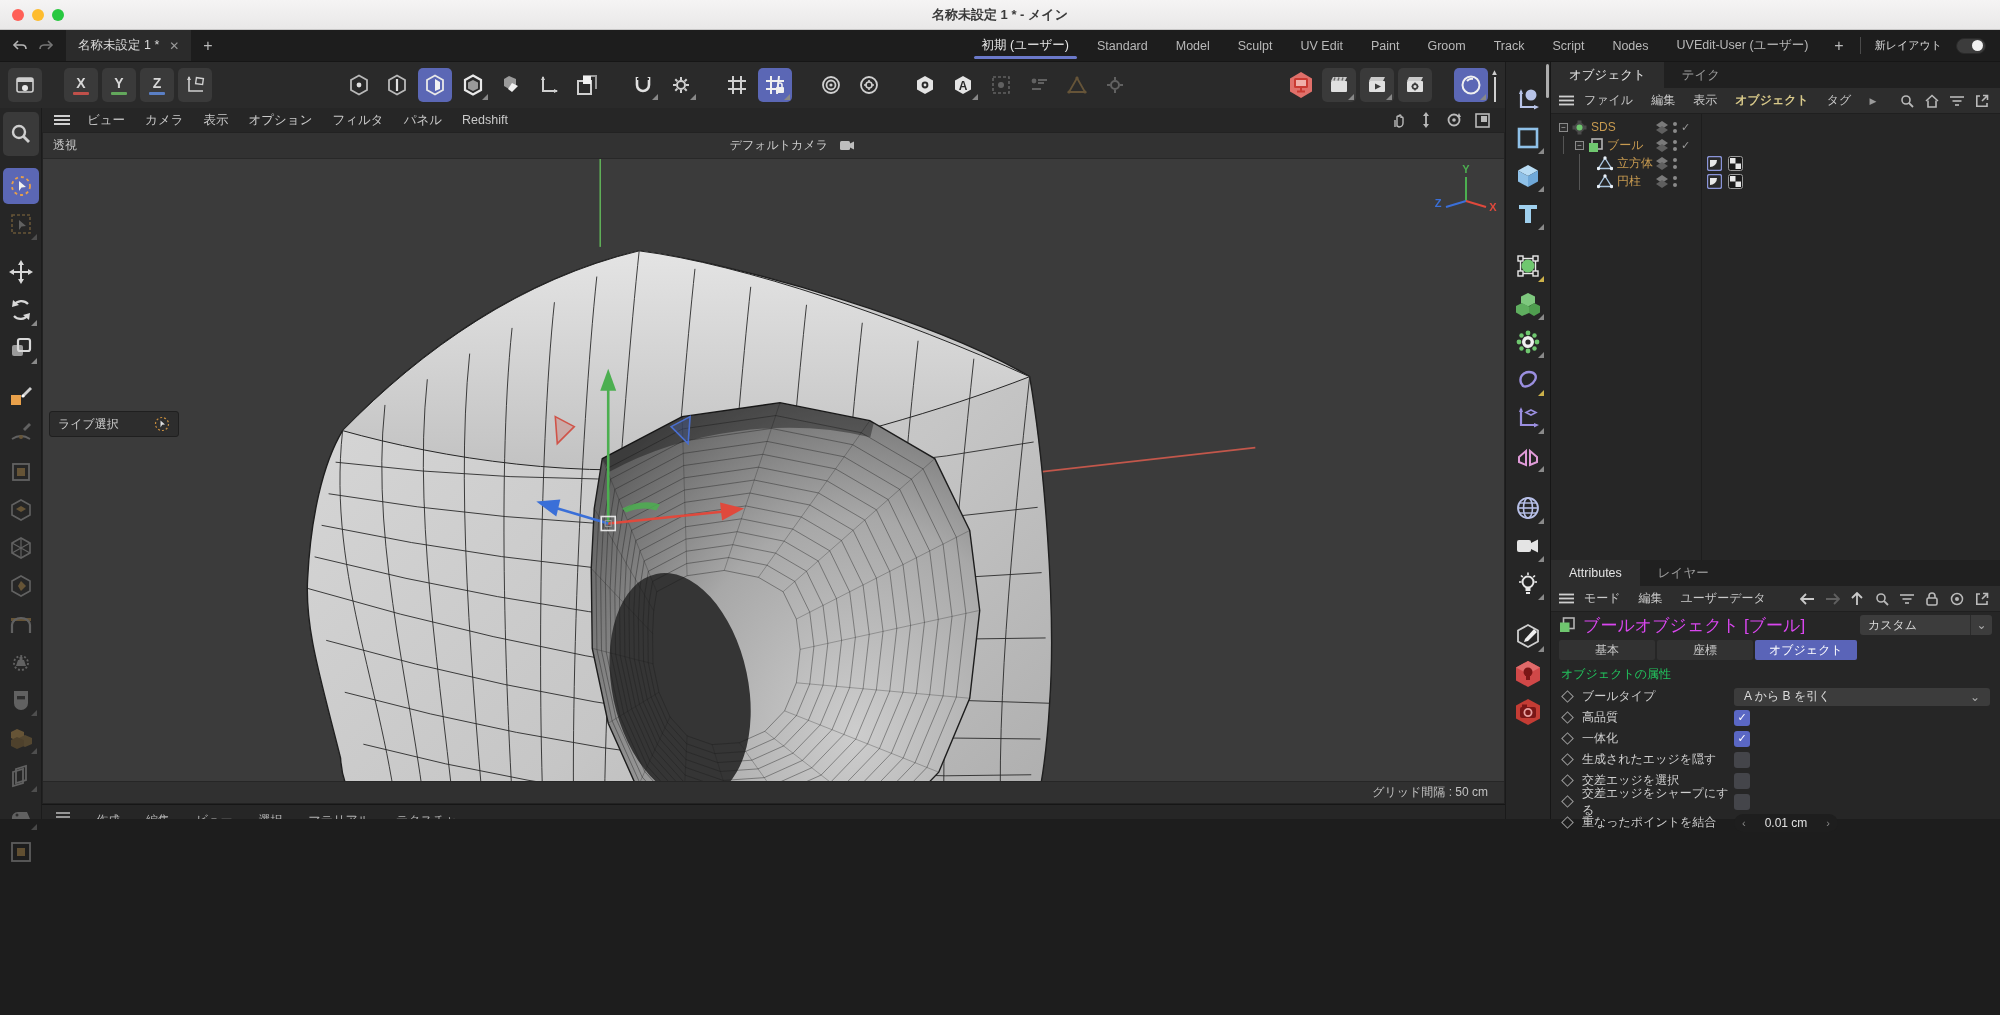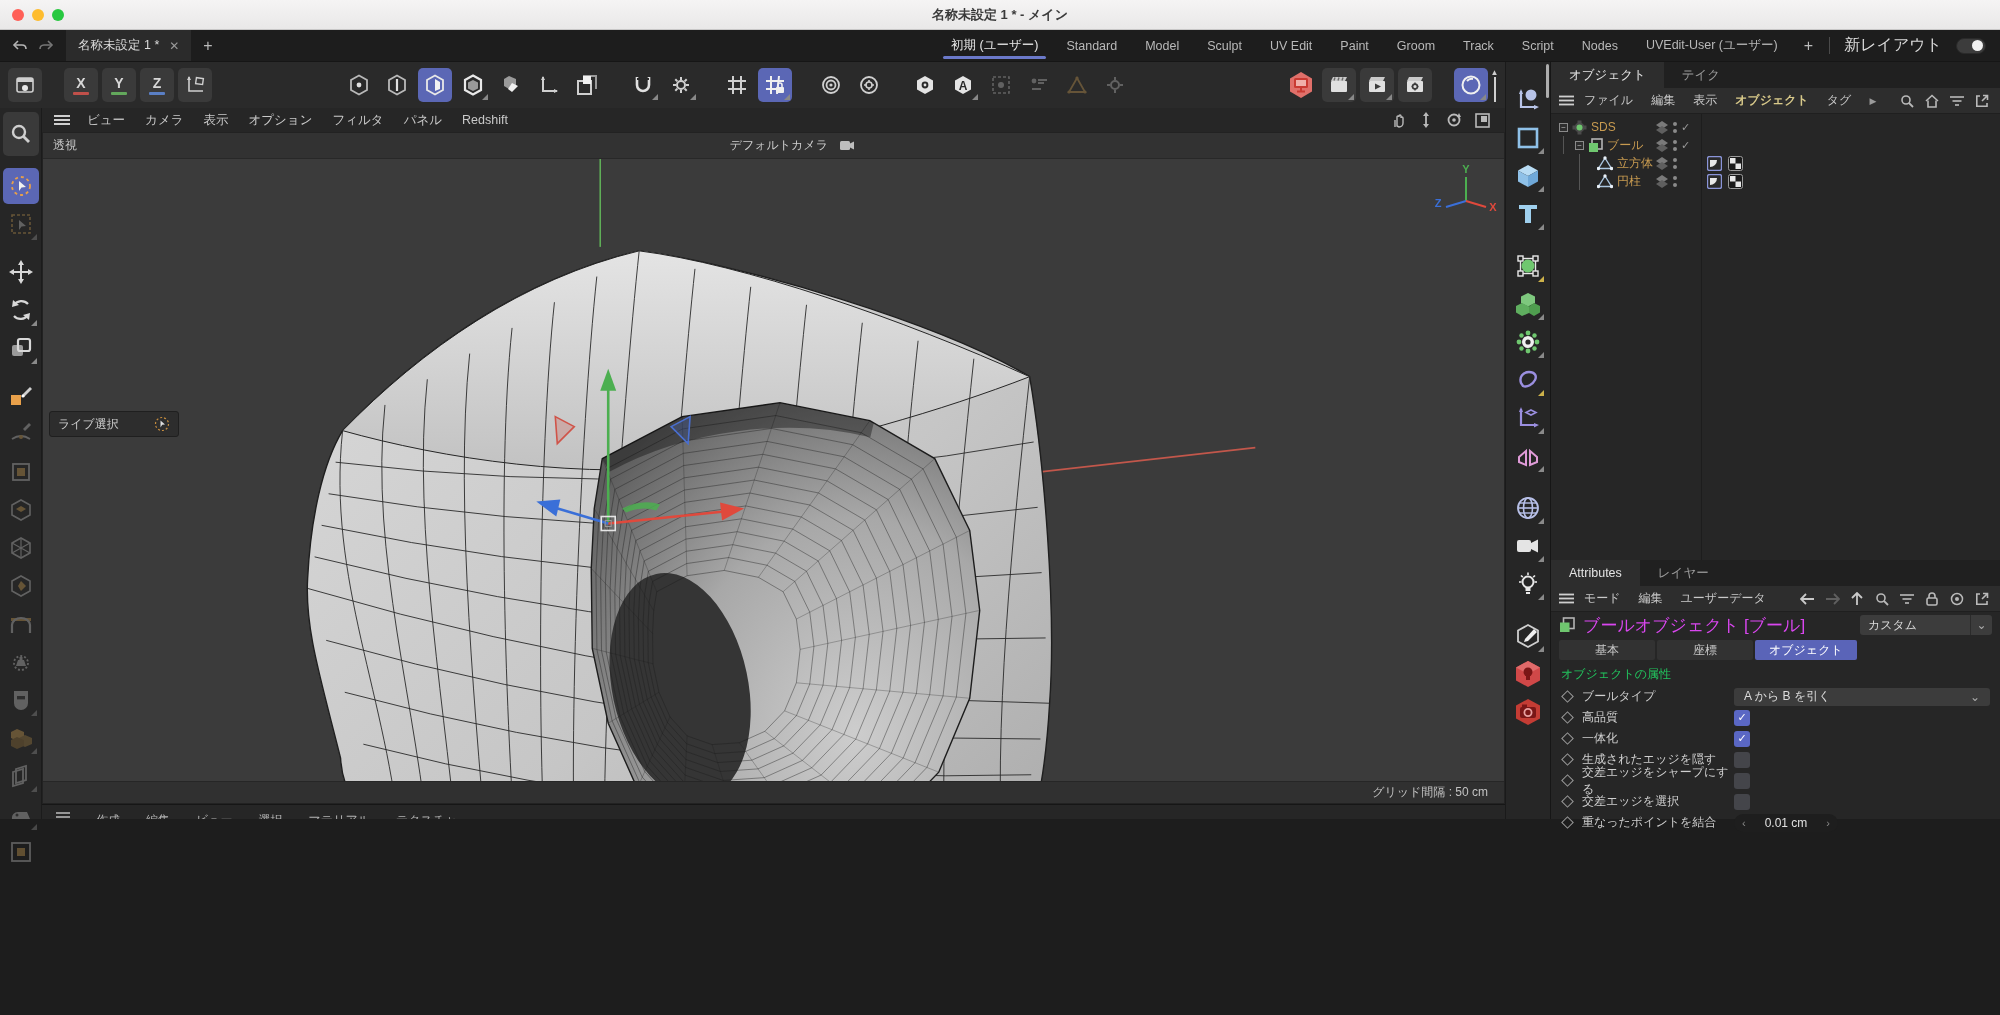--- a/index.html
+++ b/index.html
@@ -20,21 +20,21 @@
   .undoredo { display:flex; align-items:center; gap:6px; padding:0 10px; }
   .ur-btn { width:20px; height:20px; display:flex; align-items:center; justify-content:center; color:#b5b5b5; }
   .doc-tab { background:#2b2b2b; display:flex; align-items:center; gap:10px; padding:0 12px; color:#dcdcdc; font-size:12.5px; }
   .doc-close { color:#9a9a9a; font-size:12px; }
   .tab-add { display:flex; align-items:center; padding:0 12px; color:#bbb; font-size:16px; }
   .layouts { margin-left:auto; display:flex; align-items:stretch; }
   .lay-tab { display:flex; align-items:center; padding:0 14px; color:#b9b9b9; font-size:12.5px; position:relative; }
   .lay-tab.active { color:#e8e8e8; }
   .lay-tab.active::after { content:""; position:absolute; left:6px; right:6px; bottom:2px; height:3px; background:#6b79c9; border-radius:2px; }
   .lay-divider { width:1px; background:#4a4a4a; margin:7px 4px; }
-  .newlayout { display:flex; align-items:center; padding:0 10px; color:#dcdcdc; font-size:16px; }
+  .newlayout { display:flex; align-items:center; padding:0 10px; color:#dcdcdc; font-size:11px; }
   .toggle { width:30px; height:16px; background:#3c3c3c; border-radius:8px; position:relative; margin:0 14px 0 4px; align-self:center; border:1px solid #2a2a2a;}
   .toggle::after { content:""; position:absolute; right:2px; top:1.5px; width:11px; height:11px; border-radius:50%; background:#f0f0f0; }
 
   
   .mainsplit { flex:1; display:flex; min-height:0; }
   .leftcol { width:1505px; display:flex; flex-direction:column; min-height:0; }
   .palettecol { width:45px; background:#262626; border-left:1px solid #1a1a1a; display:flex; flex-direction:column; align-items:center; padding-top:20px; gap:2px; position:relative; }
   .panelscol { width:450px; background:#262626; border-left:1px solid #161616; display:flex; flex-direction:column; }
 
   
@@ -1207,26 +1207,26 @@
           <span class="plabel">一体化</span>
           <span class="pcheck on">✓</span>
         </div>
         <div class="prow">
           <span class="pdiamond"></span>
           <span class="plabel">生成されたエッジを隠す</span>
           <span class="pcheck"></span>
         </div>
         <div class="prow">
           <span class="pdiamond"></span>
-          <span class="plabel">交差エッジをシャープにする</span>
+          <span class="plabel">交差エッジを選択</span>
           <span class="pcheck"></span>
         </div>
         <div class="prow">
           <span class="pdiamond"></span>
-          <span class="plabel">交差エッジを選択</span>
+          <span class="plabel">交差エッジをシャープにする</span>
           <span class="pcheck"></span>
         </div>
         <div class="prow">
           <span class="pdiamond"></span>
           <span class="plabel">重なったポイントを結合</span>
           <span class="pstep">
             <span class="ar">‹</span>
             <span class="val">0.01 cm</span>
             <span class="ar">›</span>
           </span>

